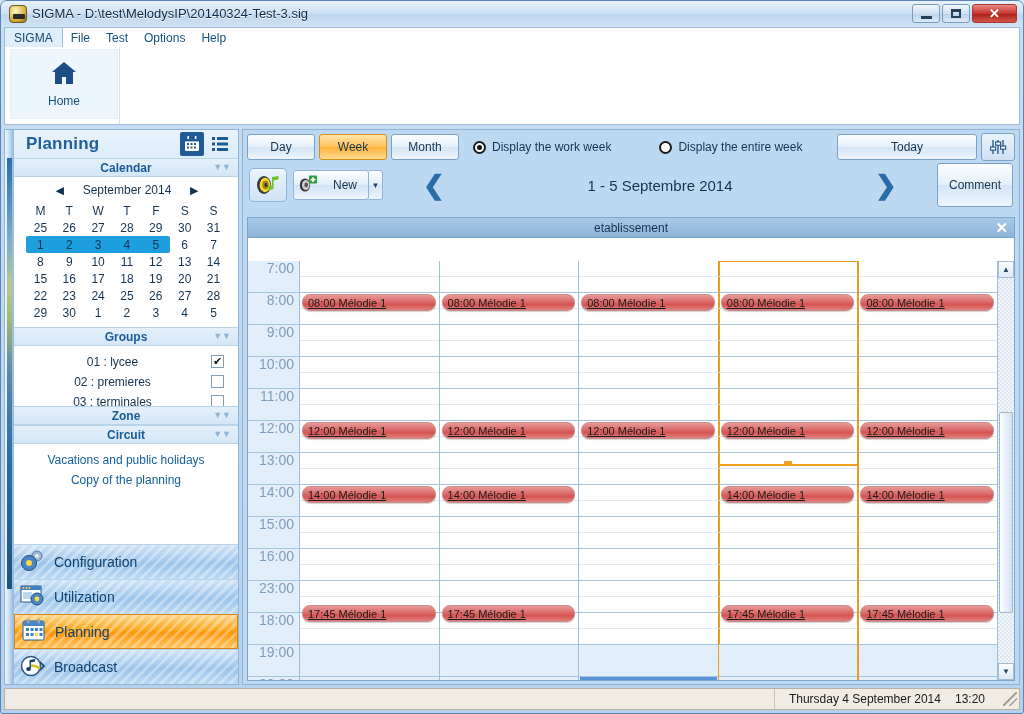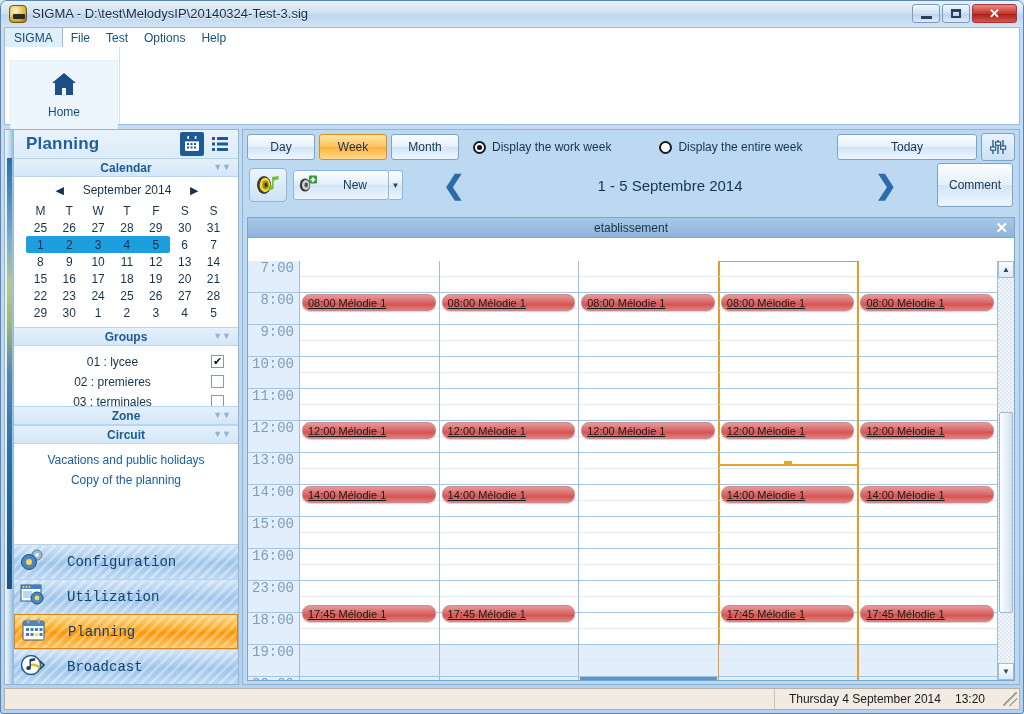--- a/index.html
+++ b/index.html
@@ -36,21 +36,21 @@
     background:#fff; border:1px solid #9dbcd9; border-bottom:none;
     display:flex; align-items:center; }
   .mtab{ height:20px; padding:0 9px; display:flex; align-items:center; font-size:12px;
     color:#1b5a94; }
   .mtab.sel{ background:#dfeefb; color:#15496f; border-right:1px solid #9dbcd9; }
   .menubar .mi{ padding:0 8px; color:#14507f; font-size:12px; }
 
   
   .ribbon{ margin:0 3px; height:78px; background:#fff;
     border:1px solid #9dbcd9; border-top:none; position:relative; }
-  .ribbon-grp{ position:absolute; left:5px; top:13px; width:108px; height:70px;
+  .ribbon-grp{ position:absolute; left:5px; top:2px; width:108px; height:70px;
     border:1px solid #e3eef8; background:#eef6fd; }
   .home-btn{ width:100%; height:100%; display:flex; flex-direction:column;
     align-items:center; justify-content:center; gap:6px; }
   .home-lbl{ font-size:12px; color:#14507f; }
   .ribbon-sep{ position:absolute; left:114px; top:0; bottom:0; width:1px; background:#cfe0ef; }
 
   
   .content{ position:absolute; left:3px; right:3px; top:128px; bottom:28px; }
 
   
@@ -93,25 +93,25 @@
   .grp-row{ height:20px; display:flex; align-items:center; padding:11px 14px 0 0; }
   .grp-row .lbl{ flex:1; text-align:center; font-size:12px; color:#16334f; }
   .chk{ width:13px; height:13px; border:1px solid #7f9db8; background:#fff;
     display:flex; align-items:center; justify-content:center; font-size:11px; color:#111; }
   .links{ padding:6px 15px 4px; }
   .links a{ display:block; text-align:center; color:#15609e; font-size:12px;
     padding:3px 0; text-decoration:none; }
 
   
   .navs{ position:absolute; left:9px; right:0; bottom:0; }
-  .nav{ height:35px; display:flex; align-items:center; gap:21px; padding-left:6px;
+  .nav{ height:35px; display:flex; align-items:center; gap:8px; padding-left:6px;
     border-top:1px solid #b7d3ea;
     background:
       repeating-linear-gradient(135deg,rgba(255,255,255,.33) 0 3px,rgba(255,255,255,0) 3px 7px),
-      linear-gradient(#cfe3f7,#9dc4ea 55%,#bcd9f2); font-family: Liberation Mono, monospace; }
+      linear-gradient(#cfe3f7,#9dc4ea 55%,#bcd9f2); }
   .nav .nlbl{ font-size:14px; color:#10446f; }
   .nav.sel{ border:1px solid #d98416;
     background:
       repeating-linear-gradient(135deg,rgba(255,255,255,.30) 0 3px,rgba(255,255,255,0) 3px 7px),
       linear-gradient(#ffd083,#fb9b0d 50%,#ffb košer 50%,#ffc濃 100%); }
   .nav.sel{ background:
       repeating-linear-gradient(135deg,rgba(255,255,255,.30) 0 3px,rgba(255,255,255,0) 3px 7px),
       linear-gradient(#ffd58c,#fca511 48%,#fe9406 52%,#ffc45f); }
 
   
@@ -132,21 +132,21 @@
     background:linear-gradient(#fcfeff,#e4eff9 50%,#d3e5f6 51%,#eef6fd);
     display:flex; align-items:center; justify-content:center; font-size:12px; color:#12344f; }
   .mixbtn{ width:34px; height:28px; margin-left:4px; border:1px solid #7ba2c8; border-radius:3px;
     background:linear-gradient(#e9f3fc,#cde1f4);
     display:flex; align-items:center; justify-content:center; }
 
   .bar2{ height:42px; display:flex; align-items:center; padding:0 6px; gap:6px; }
   .spkbtn{ width:38px; height:34px; border:1px solid #8fb6da; border-radius:4px;
     background:linear-gradient(#eaf4fd,#cfe3f6);
     display:flex; align-items:center; justify-content:center; }
-  .newbtn{ height:30px; width:96px; border:1px solid #8fb6da; border-radius:3px;
+  .newbtn{ height:30px; width:76px; border:1px solid #8fb6da; border-radius:3px;
     background:linear-gradient(#fbfdff,#e2eefa 50%,#d2e4f6 51%,#edf6fd);
     display:flex; align-items:center; padding-left:4px; gap:4px; position:relative; }
   .newbtn .nl{ flex:1; text-align:center; font-size:12px; color:#12344f; }
   .newdrop{ width:14px; height:30px; border:1px solid #8fb6da; border-left:none; border-radius:0 3px 3px 0;
     background:linear-gradient(#fbfdff,#e2eefa 50%,#d2e4f6 51%,#edf6fd);
     display:flex; align-items:center; justify-content:center; font-size:8px; color:#24486b; }
   .nav-arrow{ font-size:26px; color:#2b6ca8; font-weight:bold; line-height:1; }
   .rangelbl{ flex:1; text-align:center; font-size:15px; color:#12344f; }
   .commentbtn{ width:76px; height:44px; border:1px solid #7ba2c8; border-radius:3px;
     background:linear-gradient(#fcfeff,#e4eff9 50%,#d3e5f6 51%,#eef6fd);
@@ -162,21 +162,21 @@
   .cwrap-head .x{ position:absolute; right:6px; top:1px; color:#fff; font-size:15px; font-weight:bold; }
   .dayhead{ display:flex; height:22px; border-bottom:1px solid #9dbdd9;
     background:linear-gradient(#f5fafe,#e3eff9); }
   .thcorner{ width:52px; border-right:1px solid #9dbdd9; background:linear-gradient(#eaf3fb,#dbe9f7); }
   .th{ flex:1; border-right:1px solid #9dbdd9; display:flex; align-items:center; justify-content:center;
     font-size:12px; color:#12344f; }
   .th:last-child{ border-right:none; }
 
   .gridbody{ position:absolute; left:0; right:0; top:43px; bottom:0; overflow:hidden; }
   .timecol{ position:absolute; left:0; top:0; width:52px; bottom:0;
-    background:#e3eefb; border-right:1px solid #9dbdd9;font-family:Liberation Mono, monospace; }
+    background:#e3eefb; border-right:1px solid #9dbdd9; }
   .hrow{ height:32px; border-bottom:1px solid #a5c4de; position:relative; }
   .timecol .hrow{ text-align:right; padding-right:5px; color:#7f9dbb; font-size:14px; }
   .timecol .hrow span{ position:relative; top:-1px; }
   .cols{ position:absolute; left:52px; right:17px; top:0; bottom:0; display:flex; }
   .col{ flex:1; position:relative; border-right:1px solid #9dbdd9; background:#fff; }
   .col:last-child{ border-right:none; }
   .col .hcell{ height:32px; border-bottom:1px solid #a5c4de; position:relative; }
   .col .hcell:after{ content:""; position:absolute; left:0; right:0; top:15px; height:1px;
     background:#dfeaf4; }
   .col .hcell.shade{ background:#e3eefb; }

